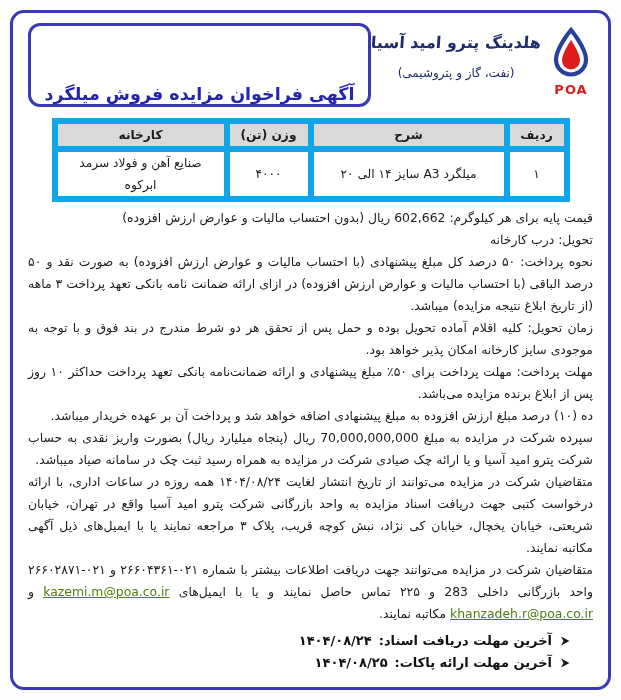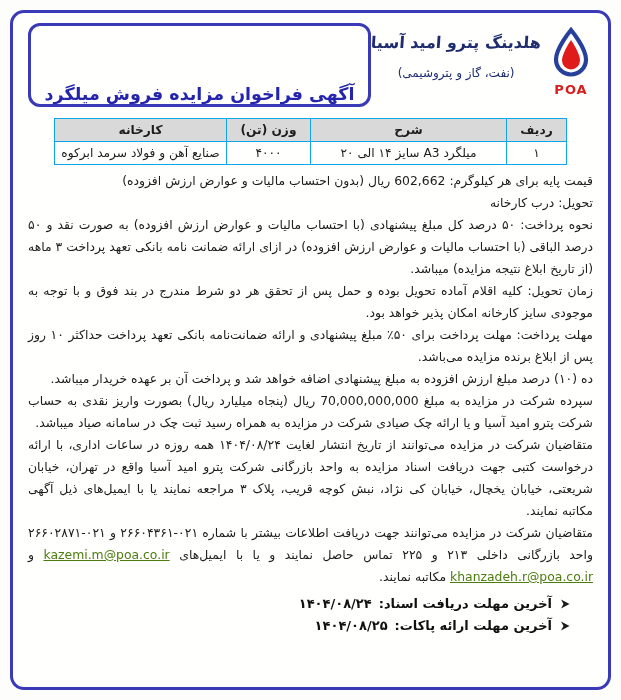--- a/index.html
+++ b/index.html
@@ -36,21 +36,21 @@
   .title-text { color: #2424ad; font-weight: bold; font-size: 17.5px; direction: rtl; }
   
   .content { direction: rtl; font-size: 12.4px; line-height: 22px; color: #1c1c1c; flex: 1; }
   .intro { margin: 0 0 3px 0; text-align: justify; text-align-last: center; }
   .para { margin: 0; text-align: justify; text-align-last: right; }
   
   table.spec {
     direction: rtl; border-collapse: collapse; margin: 3px auto 5px auto;
     font-size: 12.2px; text-align: center;
   }
-  table.spec th, table.spec td { border: 1px solid #0ea5e9; padding: 0 6px; height: 21px; }
+  table.spec th, table.spec td { border: 6px solid #0ea5e9; padding: 0 6px; height: 21px; }
   table.spec th { background: #d9d9d9; font-weight: bold; }
   table.spec th:nth-child(1), table.spec td:nth-child(1) { width: 60px; }
   table.spec th:nth-child(2), table.spec td:nth-child(2) { width: 196px; }
   table.spec th:nth-child(3), table.spec td:nth-child(3) { width: 84px; }
   table.spec th:nth-child(4), table.spec td:nth-child(4) { width: 172px; }
   
   a.email-link { color: #4d7c0f; text-decoration: underline; }
   
   .deadlines { list-style: none; margin: 5px 0 0 0; padding: 0 22px 0 0; direction: rtl; }
   .deadlines li { display: flex; align-items: center; gap: 7px; font-weight: bold; font-size: 13px; line-height: 22px; color: #111; }
@@ -108,21 +108,21 @@
           <p class="para">قیمت پایه برای هر کیلوگرم: 602,662 ریال (بدون احتساب مالیات و عوارض ارزش افزوده)</p>
           <p class="para">تحویل: درب کارخانه</p>
           <p class="para">نحوه پرداخت: ۵۰ درصد کل مبلغ پیشنهادی (با احتساب مالیات و عوارض ارزش افزوده) به صورت نقد و ۵۰ درصد الباقی (با احتساب مالیات و عوارض ارزش افزوده) در ازای ارائه ضمانت نامه بانکی تعهد پرداخت ۳ ماهه (از تاریخ ابلاغ نتیجه مزایده) میباشد.</p>
           <p class="para">زمان تحویل: کلیه اقلام آماده تحویل بوده و حمل پس از تحقق هر دو شرط مندرج در بند فوق و با توجه به موجودی سایز کارخانه امکان پذیر خواهد بود.</p>
           <p class="para">مهلت پرداخت: مهلت پرداخت برای ۵۰٪ مبلغ پیشنهادی و ارائه ضمانت‌نامه بانکی تعهد پرداخت حداکثر ۱۰ روز پس از ابلاغ برنده مزایده می‌باشد.</p>
           <p class="para">ده (۱۰) درصد مبلغ ارزش افزوده به مبلغ پیشنهادی اضافه خواهد شد و پرداخت آن بر عهده خریدار میباشد.</p>
           <p class="para">سپرده شرکت در مزایده به مبلغ 70,000,000,000 ریال (پنجاه میلیارد ریال) بصورت واریز نقدی به حساب شرکت پترو امید آسیا و یا ارائه چک صیادی شرکت در مزایده به همراه رسید ثبت چک در سامانه صیاد میباشد.</p>
           <p class="para">متقاضیان شرکت در مزایده می‌توانند از تاریخ انتشار لغایت ۱۴۰۴/۰۸/۲۴ همه روزه در ساعات اداری، با ارائه درخواست کتبی جهت دریافت اسناد مزایده به واحد بازرگانی شرکت پترو امید آسیا واقع در تهران، خیابان شریعتی، خیابان یخچال، خیابان کی نژاد، نبش کوچه قریب، پلاک ۳ مراجعه نمایند یا با ایمیل‌های ذیل آگهی مکاتبه نمایند.</p>
         </div>
 
-      <p class="para"><span>متقاضیان شرکت در مزایده می‌توانند جهت دریافت اطلاعات بیشتر با شماره ۰۲۱-۲۶۶۰۴۳۶۱ و ۰۲۱-۲۶۶۰۲۸۷۱ واحد بازرگانی داخلی ۲۱۳ و ۲۲۵ تماس حاصل نمایند و یا با ایمیل‌های</span> <a class="email-link" href="#">kazemi.m@poa.co.ir</a> <span>و</span> <a class="email-link" href="#">khanzadeh.r@poa.co.ir</a> <span>مکاتبه نمایند.</span></p>
+      <p class="para"><span>متقاضیان شرکت در مزایده می‌توانند جهت دریافت اطلاعات بیشتر با شماره ۰۲۱-۲۶۶۰۴۳۶۱ و ۰۲۱-۲۶۶۰۲۸۷۱ واحد بازرگانی داخلی 283 و ۲۲۵ تماس حاصل نمایند و یا با ایمیل‌های</span> <a class="email-link" href="#">kazemi.m@poa.co.ir</a> <span>و</span> <a class="email-link" href="#">khanzadeh.r@poa.co.ir</a> <span>مکاتبه نمایند.</span></p>
 
       <ul class="deadlines">
           <li>
             <span class="arrow-icon">
               <svg width="12" height="12" viewBox="0 0 12 12">
                 <polygon points="2,1.5 10.5,6 2,10.5 4.5,6" fill="#1a1a1a"></polygon>
               </svg>
             </span>
             <span>آخرین مهلت دریافت اسناد:</span>
             <span>۱۴۰۴/۰۸/۲۴</span>

